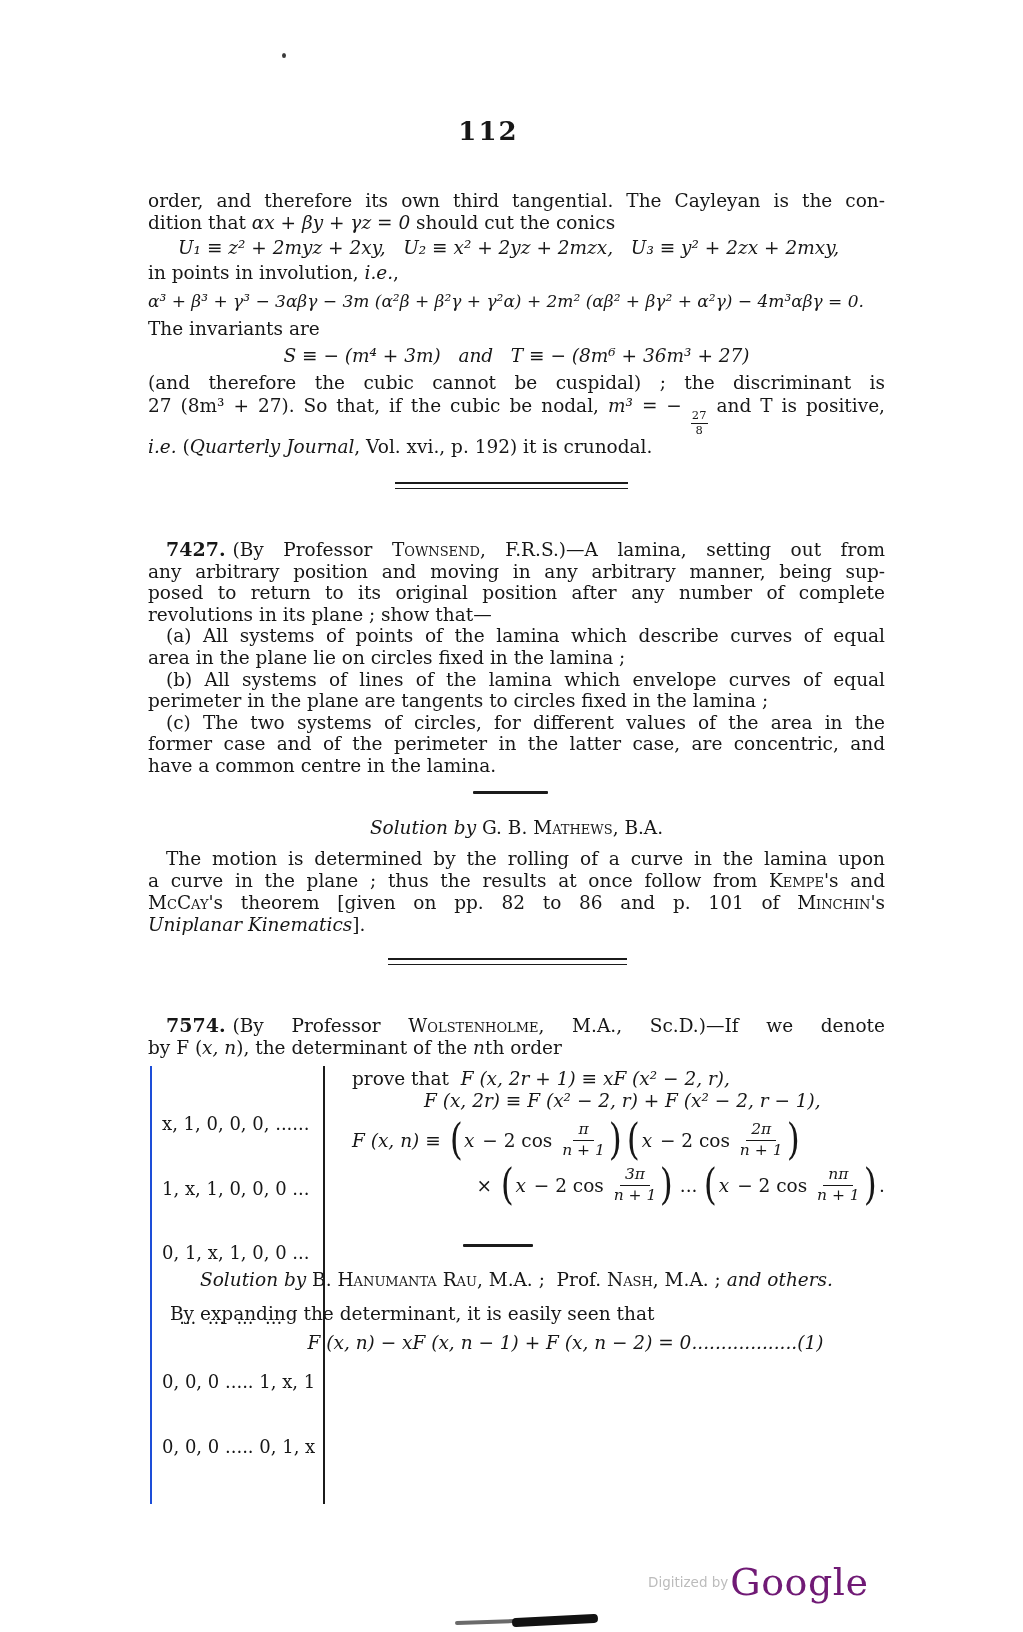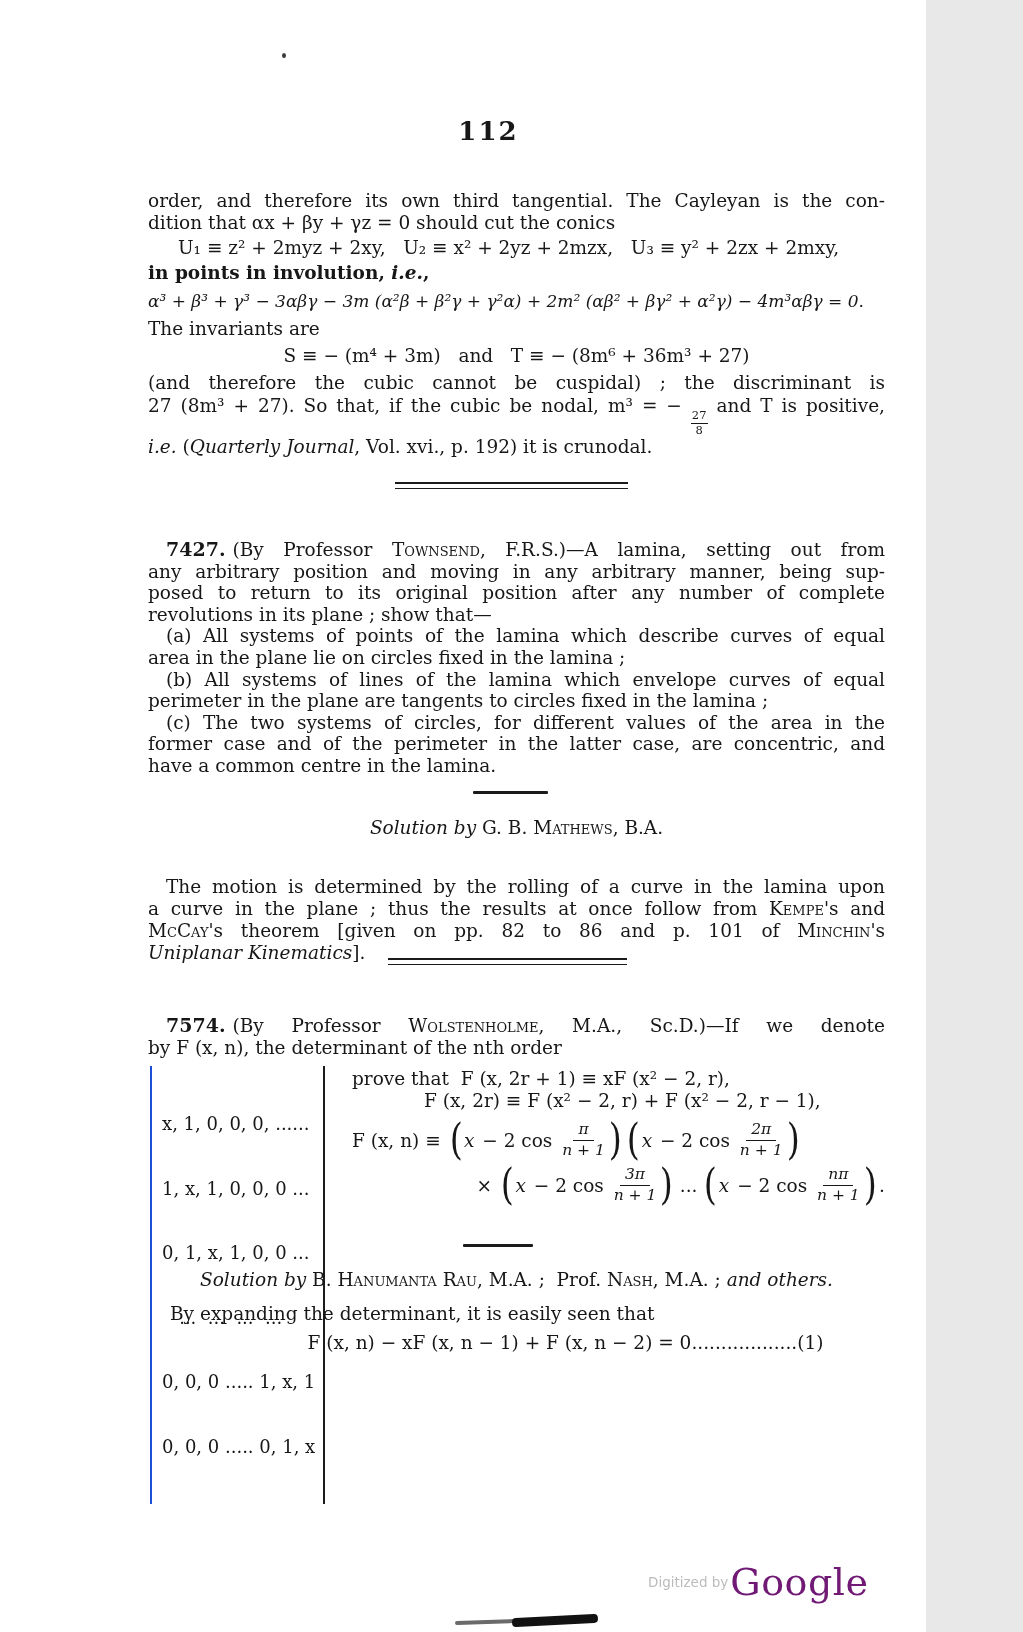--- a/index.html
+++ b/index.html
@@ -1,25 +1,25 @@
 <!DOCTYPE html>
 <html><head>
 <meta charset="utf-8">
 <style>
   html,body{margin:0;padding:0;background:#e8e8e8;}
-  .page{position:relative;width:926px;height:1632px;background:#ffffff;overflow:hidden;
+  .page{position:relative;width:1023px;height:1632px;background:#ffffff;overflow:hidden;
         font-family:"DejaVu Serif","DejaVu Sans",serif;color:#171717;}
   .col{position:absolute;left:148px;width:737px;}
   .line{font-size:18.5px;line-height:22px;}
   .q .line{line-height:21.6px;}
   .j{text-align:justify;text-align-last:justify;}
   .ctr{text-align:center;}
   .pre{white-space:pre-wrap;}
   .it{font-style:italic;}
-  .math{}
+  .math{font-style:italic;}
   .sc{font-variant:small-caps;}
   .qnum{font-weight:700;font-size:19px;margin-right:7px;}
   .ind{text-indent:18px;}
   .ind30{text-indent:30px;}
   .pagenum{font-size:26px;font-weight:700;letter-spacing:2px;text-align:center;padding-right:56px;}
   .eq5{font-size:17px;white-space:nowrap;font-style:italic;}
   
   .sfrac{display:inline-flex;flex-direction:column;align-items:center;vertical-align:-7px;
          font-size:11.5px;line-height:1;font-style:normal;}
   .sfrac .fn{border-bottom:1px solid #171717;padding:0 1px 1px;}
@@ -58,21 +58,21 @@
   <div class="speck"></div>
 
   <div class="col" style="top:116px;">
     <div class="pagenum">112</div>
   </div>
 
   <div class="col" style="top:190px;">
     <div class="line j"><span>order, and therefore its own third tangential. The Cayleyan is the con-</span></div>
     <div class="line"><span>dition that </span><span class="math">αx + βy + γz = 0</span><span> should cut the conics</span></div>
     <div class="line pre math ind30" style="margin-top:3px;"><span>U₁ ≡ z² + 2myz + 2xy,   U₂ ≡ x² + 2yz + 2mzx,   U₃ ≡ y² + 2zx + 2mxy,</span></div>
-    <div class="line" style="margin-top:3px;font-weight:bold;"><span>in points in involution, </span><span class="it">i.e.</span><span>,</span></div>
+    <div class="line" style="margin-top:3px;"><span>in points in involution, </span><span class="it">i.e.</span><span>,</span></div>
     <div class="line eq5" style="margin-top:6px;margin-bottom:6px;"><span>α³ + β³ + γ³ − 3αβγ − 3m (α²β + β²γ + γ²α) + 2m² (αβ² + βγ² + α²γ) − 4m³αβγ = 0.</span></div>
     <div class="line" style="margin-bottom:5px;"><span>The invariants are</span></div>
     <div class="line ctr pre math" style="margin-bottom:5px;"><span>S ≡ − (m⁴ + 3m)   and   T ≡ − (8m⁶ + 36m³ + 27)</span></div>
     <div class="line j"><span>(and therefore the cubic cannot be cuspidal) ; the discriminant is</span></div>
     <div class="line j" style="line-height:24px;"><span>27 (8m³ + 27).  So that, if the cubic be nodal, </span><span class="math">m³ = − </span><span class="sfrac">
           <span class="fn">27</span>
           <span class="fd">8</span>
         </span><span> and T is positive,</span></div>
     <div class="line"><span class="it">i.e.</span><span> (</span><span class="it">Quarterly Journal</span><span>, Vol. xvi., p. 192) it is crunodal.</span></div>
   </div>
@@ -91,21 +91,21 @@
     <div class="line j ind"><span>(c) The two systems of circles, for different values of the area in the</span></div>
     <div class="line j"><span>former case and of the perimeter in the latter case, are concentric, and</span></div>
     <div class="line"><span>have a common centre in the lamina.</span></div>
   </div>
 
   <div class="rule" style="left:473px;top:791px;width:75px;"></div>
 
   <div class="col ctr" style="top:817px;">
     <div class="line"><span class="it">Solution by</span><span> G. B. </span><span class="sc">Mathews</span><span>, B.A.</span></div>
   </div>
-  <div class="col" style="top:876px;">
+  <div class="col" style="top:848px;">
     <div class="line j ind"><span>The motion is determined by the rolling of a curve in the lamina upon</span></div>
     <div class="line j"><span>a curve in the plane ; thus the results at once follow from </span><span class="sc">Kempe</span><span>'s and</span></div>
     <div class="line j"><span class="sc">McCay</span><span>'s theorem [given on pp. 82 to 86 and p. 101 of </span><span class="sc">Minchin</span><span>'s</span></div>
     <div class="line"><span class="it">Uniplanar Kinematics</span><span>].</span></div>
   </div>
 
   <div class="divider" style="left:388px;top:958px;width:239px;"></div>
 
   <div class="col q" style="top:1015px;">
     <div class="line j ind"><span class="qnum">7574.</span><span>(By Professor </span><span class="sc">Wolstenholme</span><span>, M.A., Sc.D.)—If we denote</span></div>

